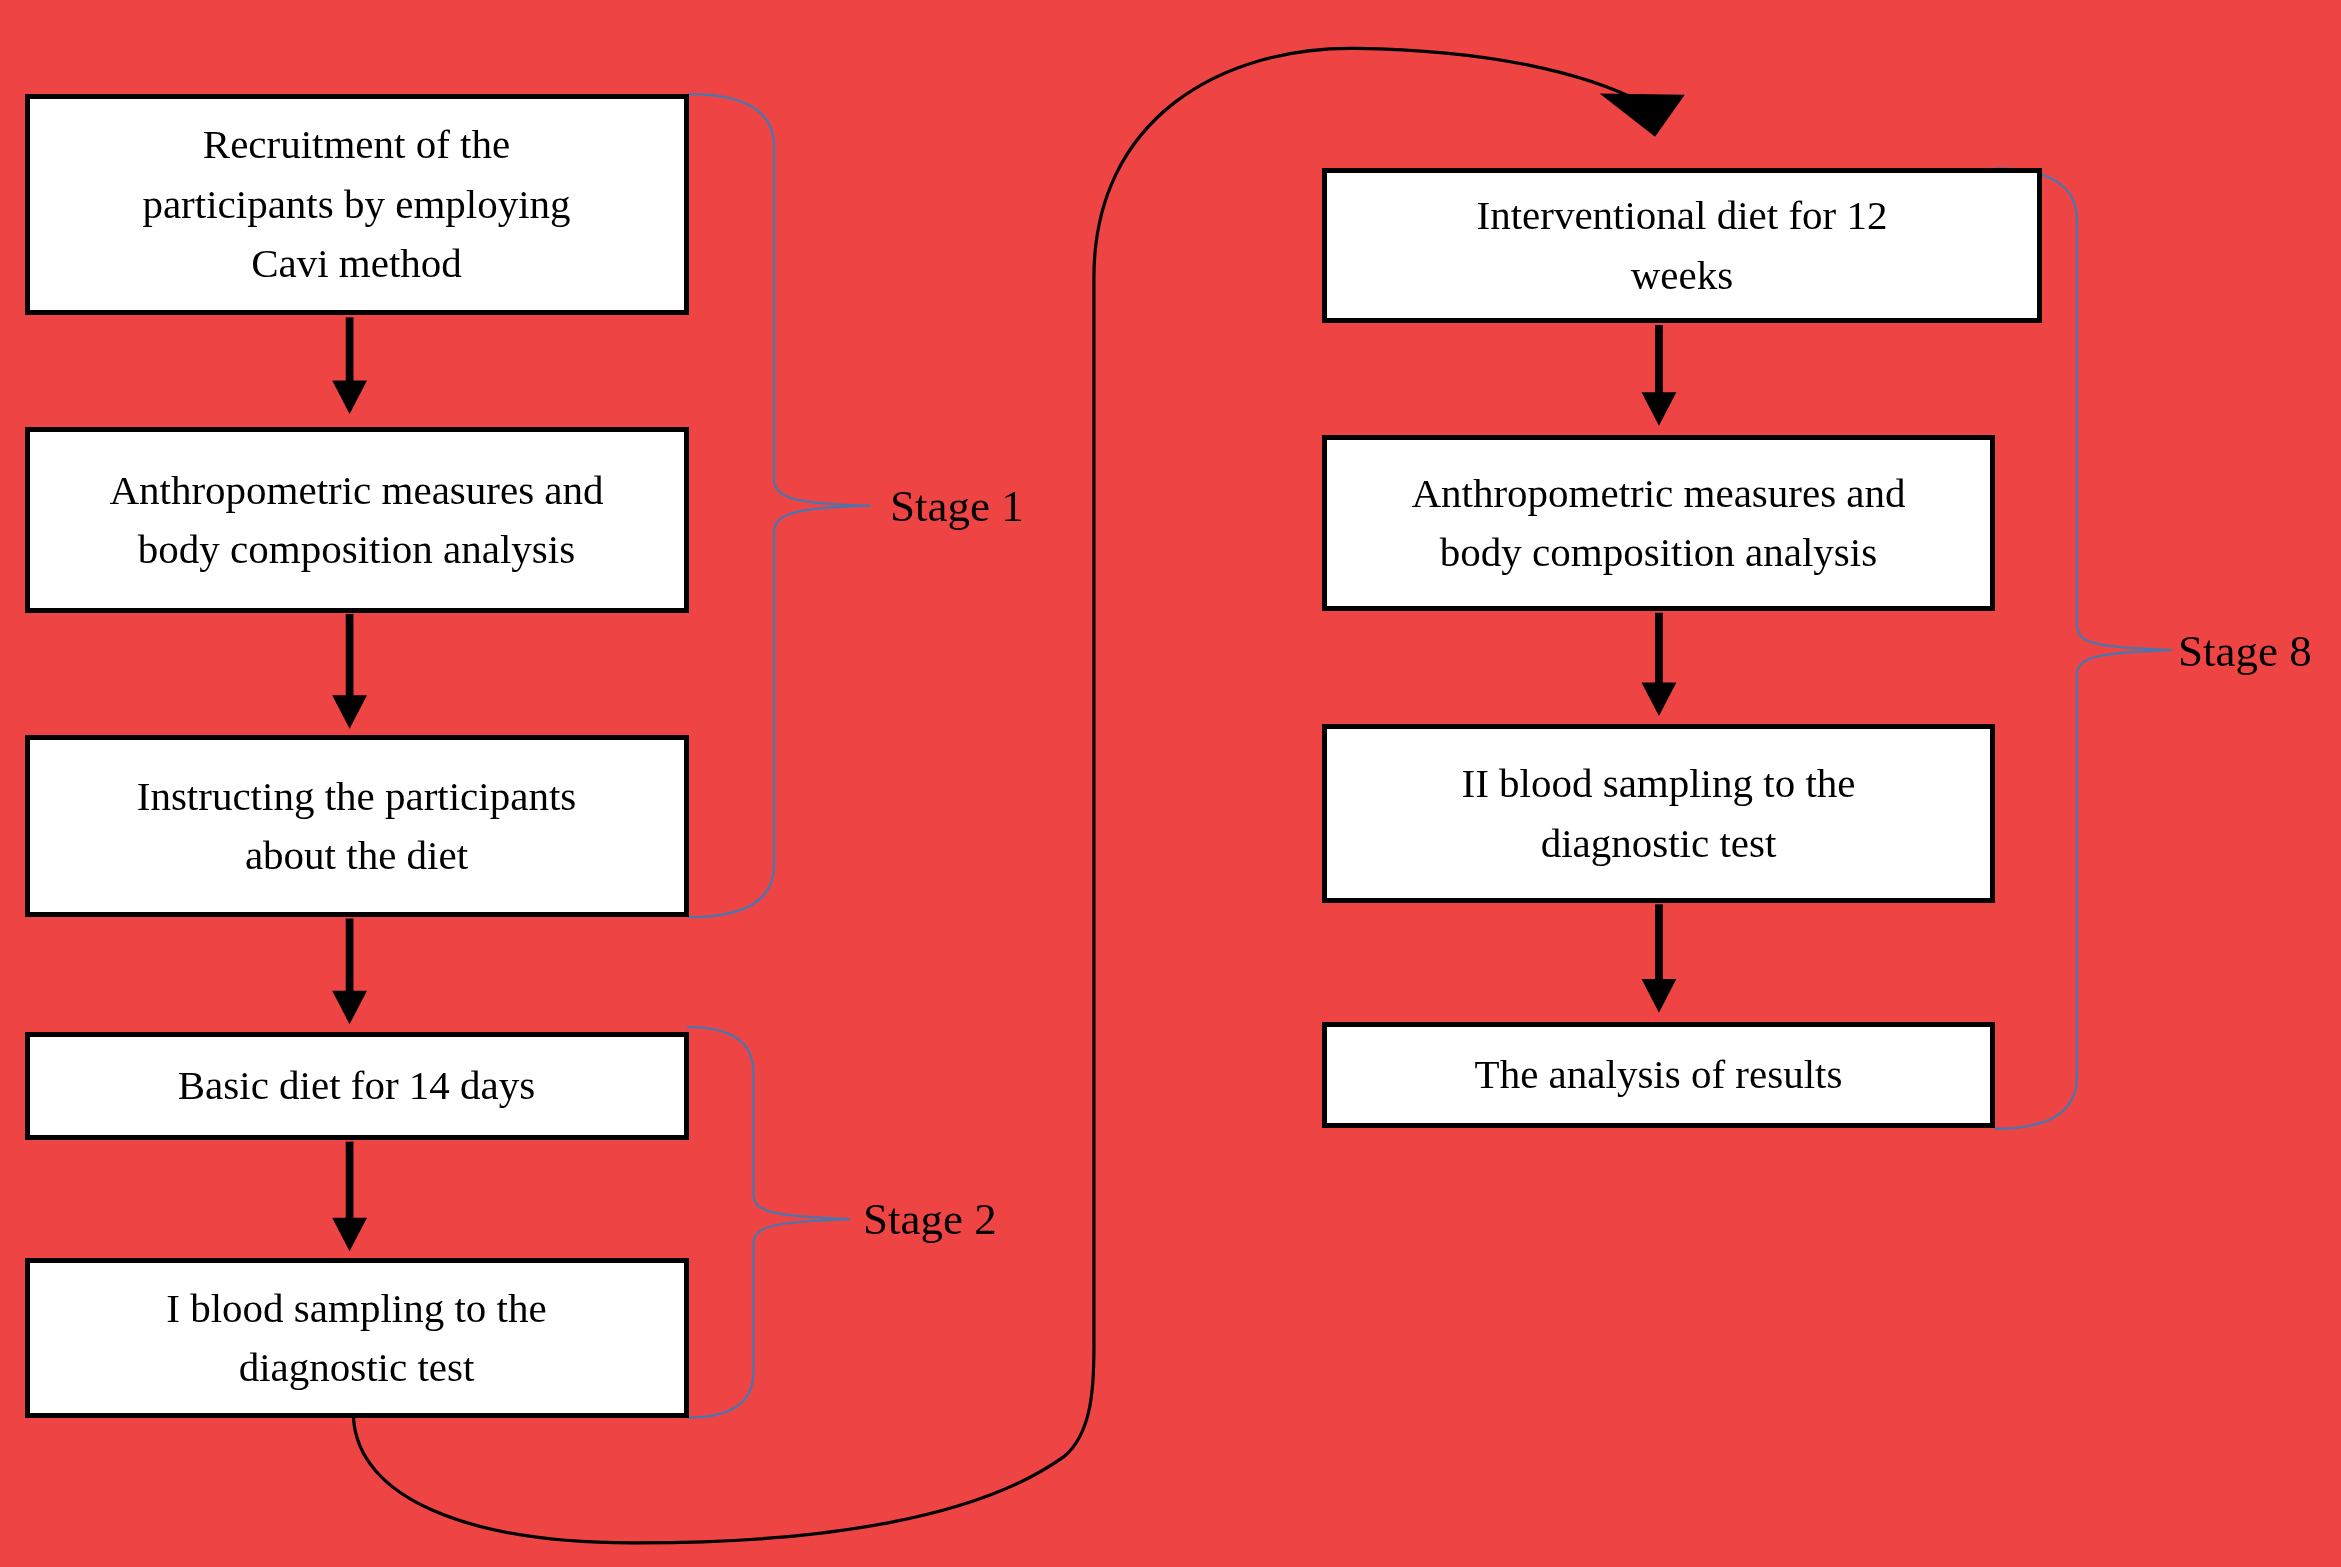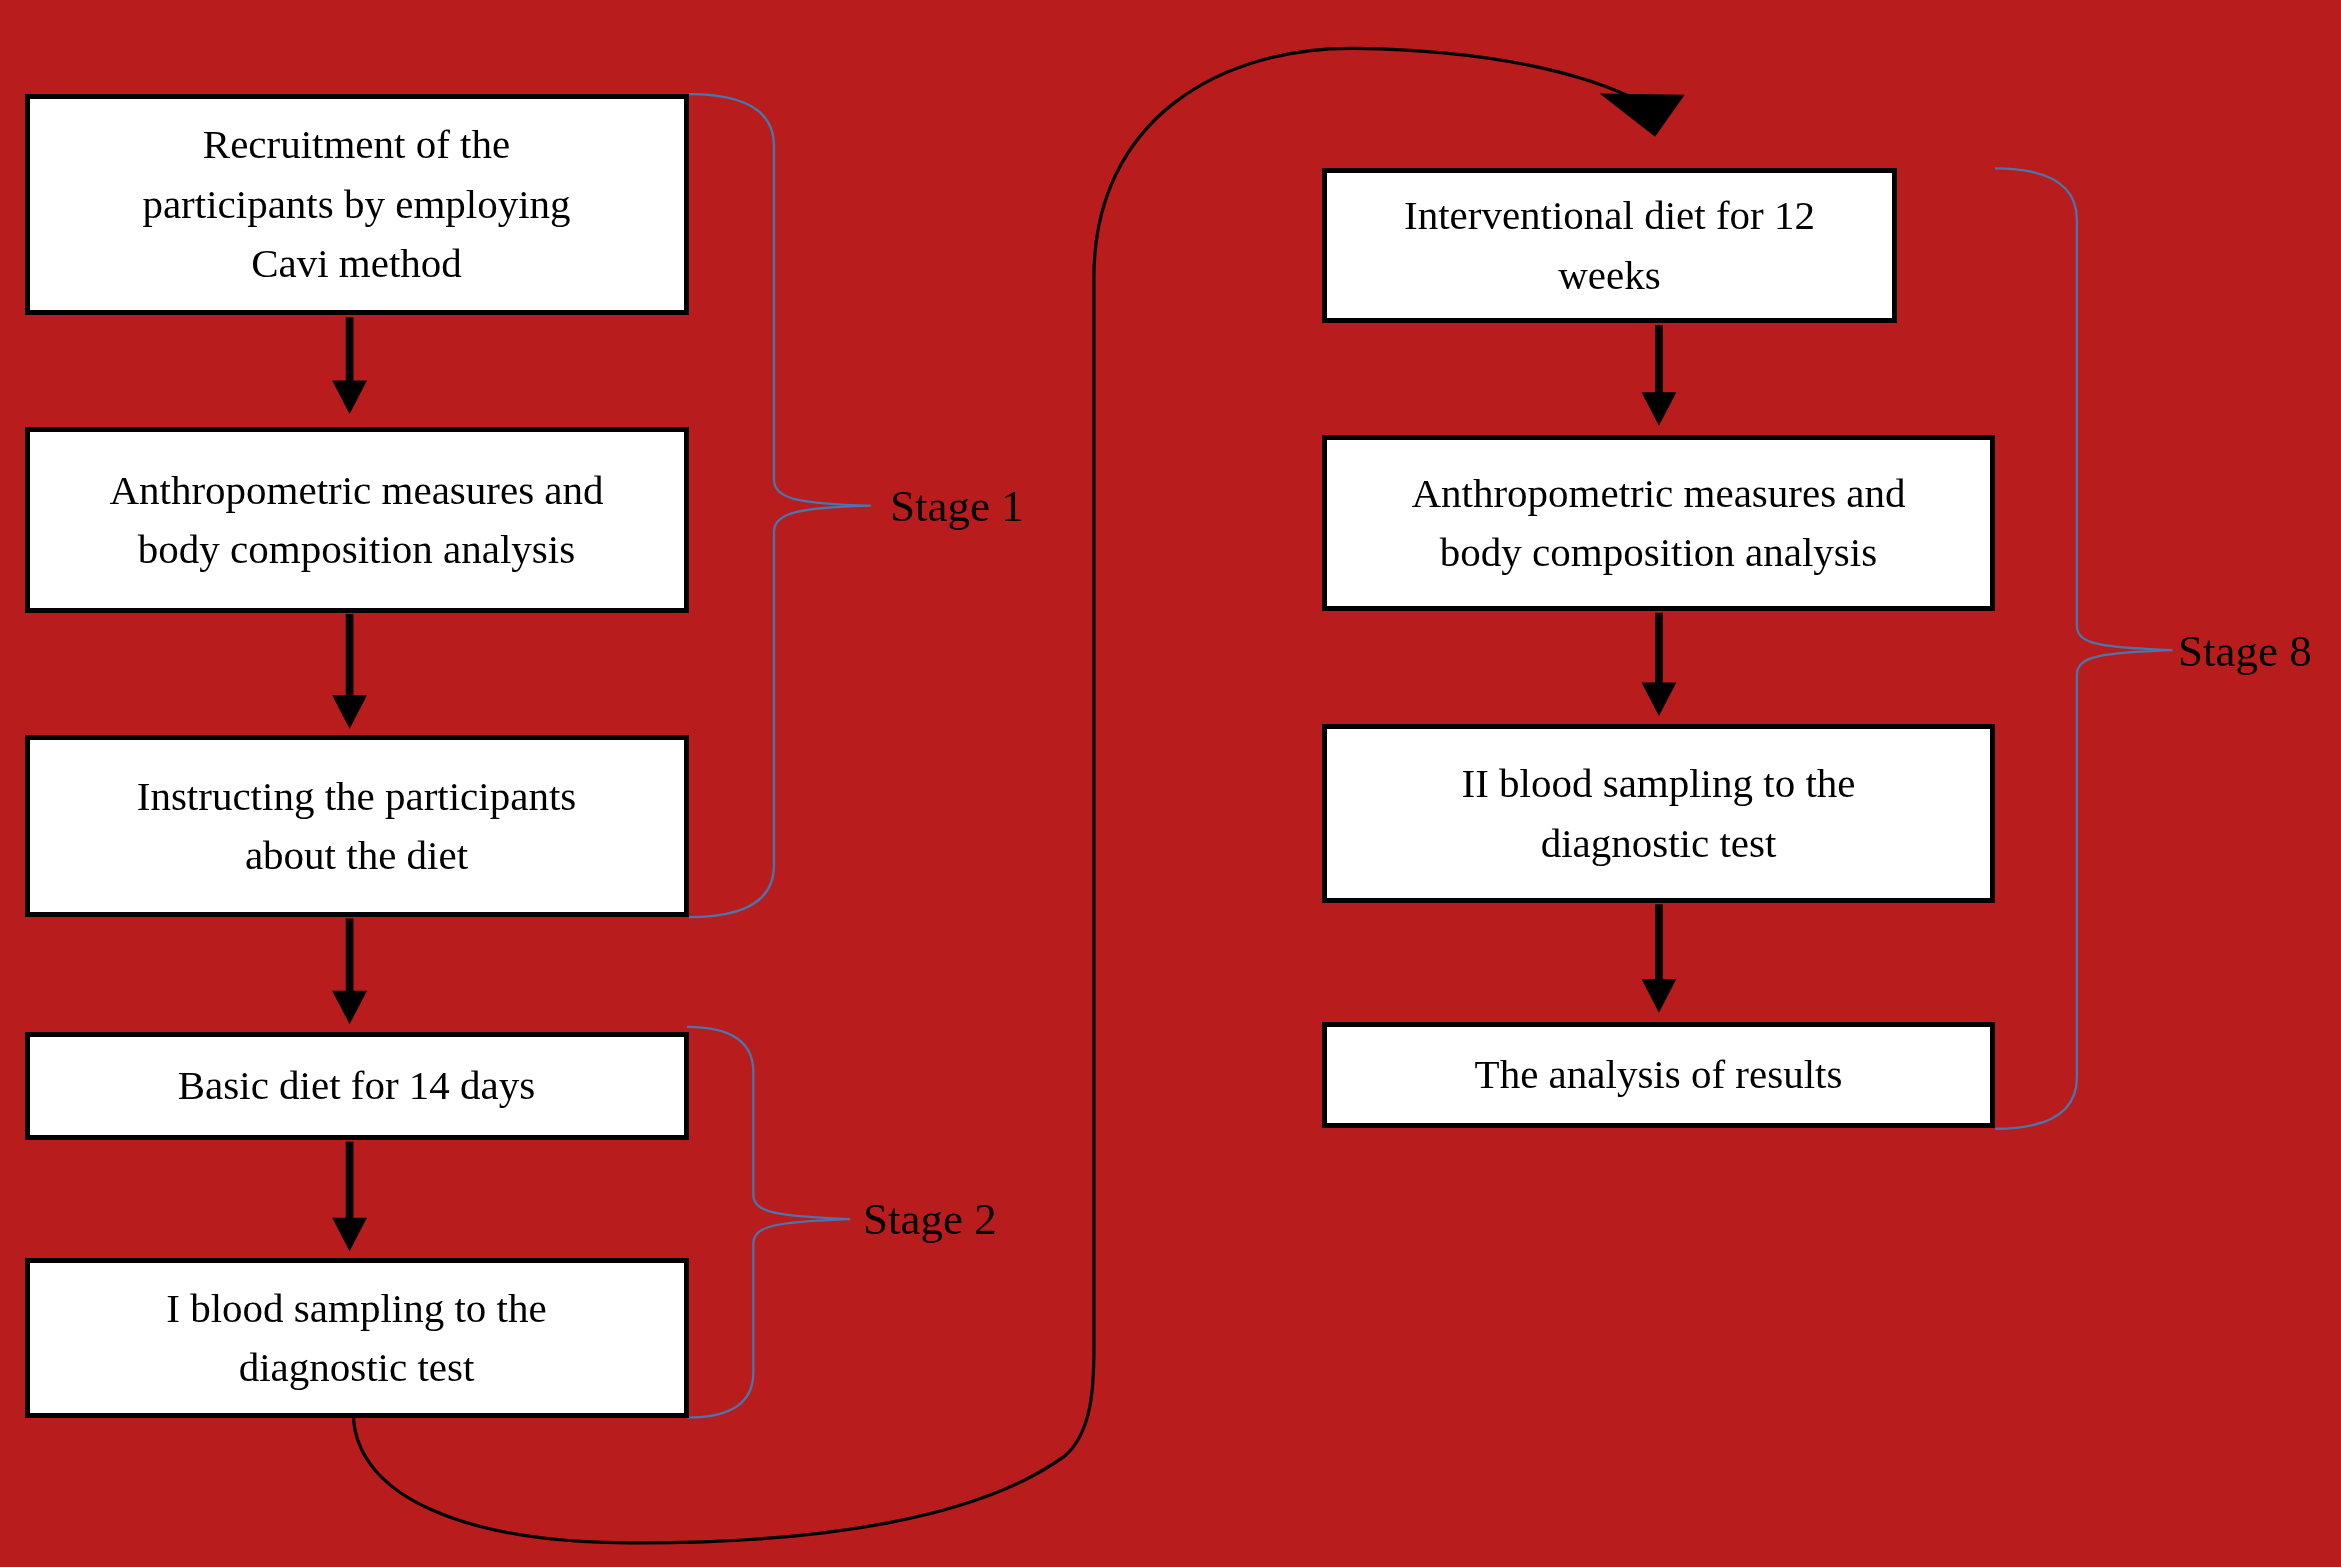--- a/index.html
+++ b/index.html
@@ -1,20 +1,20 @@
 <!DOCTYPE html>
 <html style="font-size:10.3px"><head>
 <meta charset="utf-8">
 <style>
   html,body{margin:0;padding:0;background:#ffffff;}
   #canvas{
     position:relative;
     width:2342px;
     height:1568px;
-    background:#b91c1c;
+    background:#ef4444;
     font-family:"Liberation Serif","DejaVu Serif",serif;
     color:#000000;
     overflow:hidden;
   }
   .box{
     position:absolute;
     box-sizing:border-box;
     border:5.2px solid #000000;
     background:#ffffff;
     display:flex;
@@ -115,21 +115,21 @@
 body composition analysis</div>
 
   <div class="box" style="left:24.5px;top:735px;width:664px;height:182px;">Instructing the participants
 about the diet</div>
 
   <div class="box" style="left:24.5px;top:1032px;width:664px;height:108px;font-family:Liberation Serif, serif;">Basic diet for 14 days</div>
 
   <div class="box" style="left:24.5px;top:1258px;width:664px;height:160px;">I blood sampling to the
 diagnostic test</div>
 
-  <div class="box" style="left:1322px;top:168px;width:575px;height:155px;">Interventional diet for 12
+  <div class="box" style="left:1322px;top:168px;width:720px;height:155px;">Interventional diet for 12
 weeks</div>
 
   <div class="box" style="left:1322px;top:435px;width:673px;height:176px;">Anthropometric measures and
 body composition analysis</div>
 
   <div class="box" style="left:1322px;top:724px;width:673px;height:179px;">II blood sampling to the
 diagnostic test</div>
 
   <div class="box" style="left:1322px;top:1022px;width:673px;height:106px;font-family:Liberation Serif, serif;">The analysis of results</div>
 

